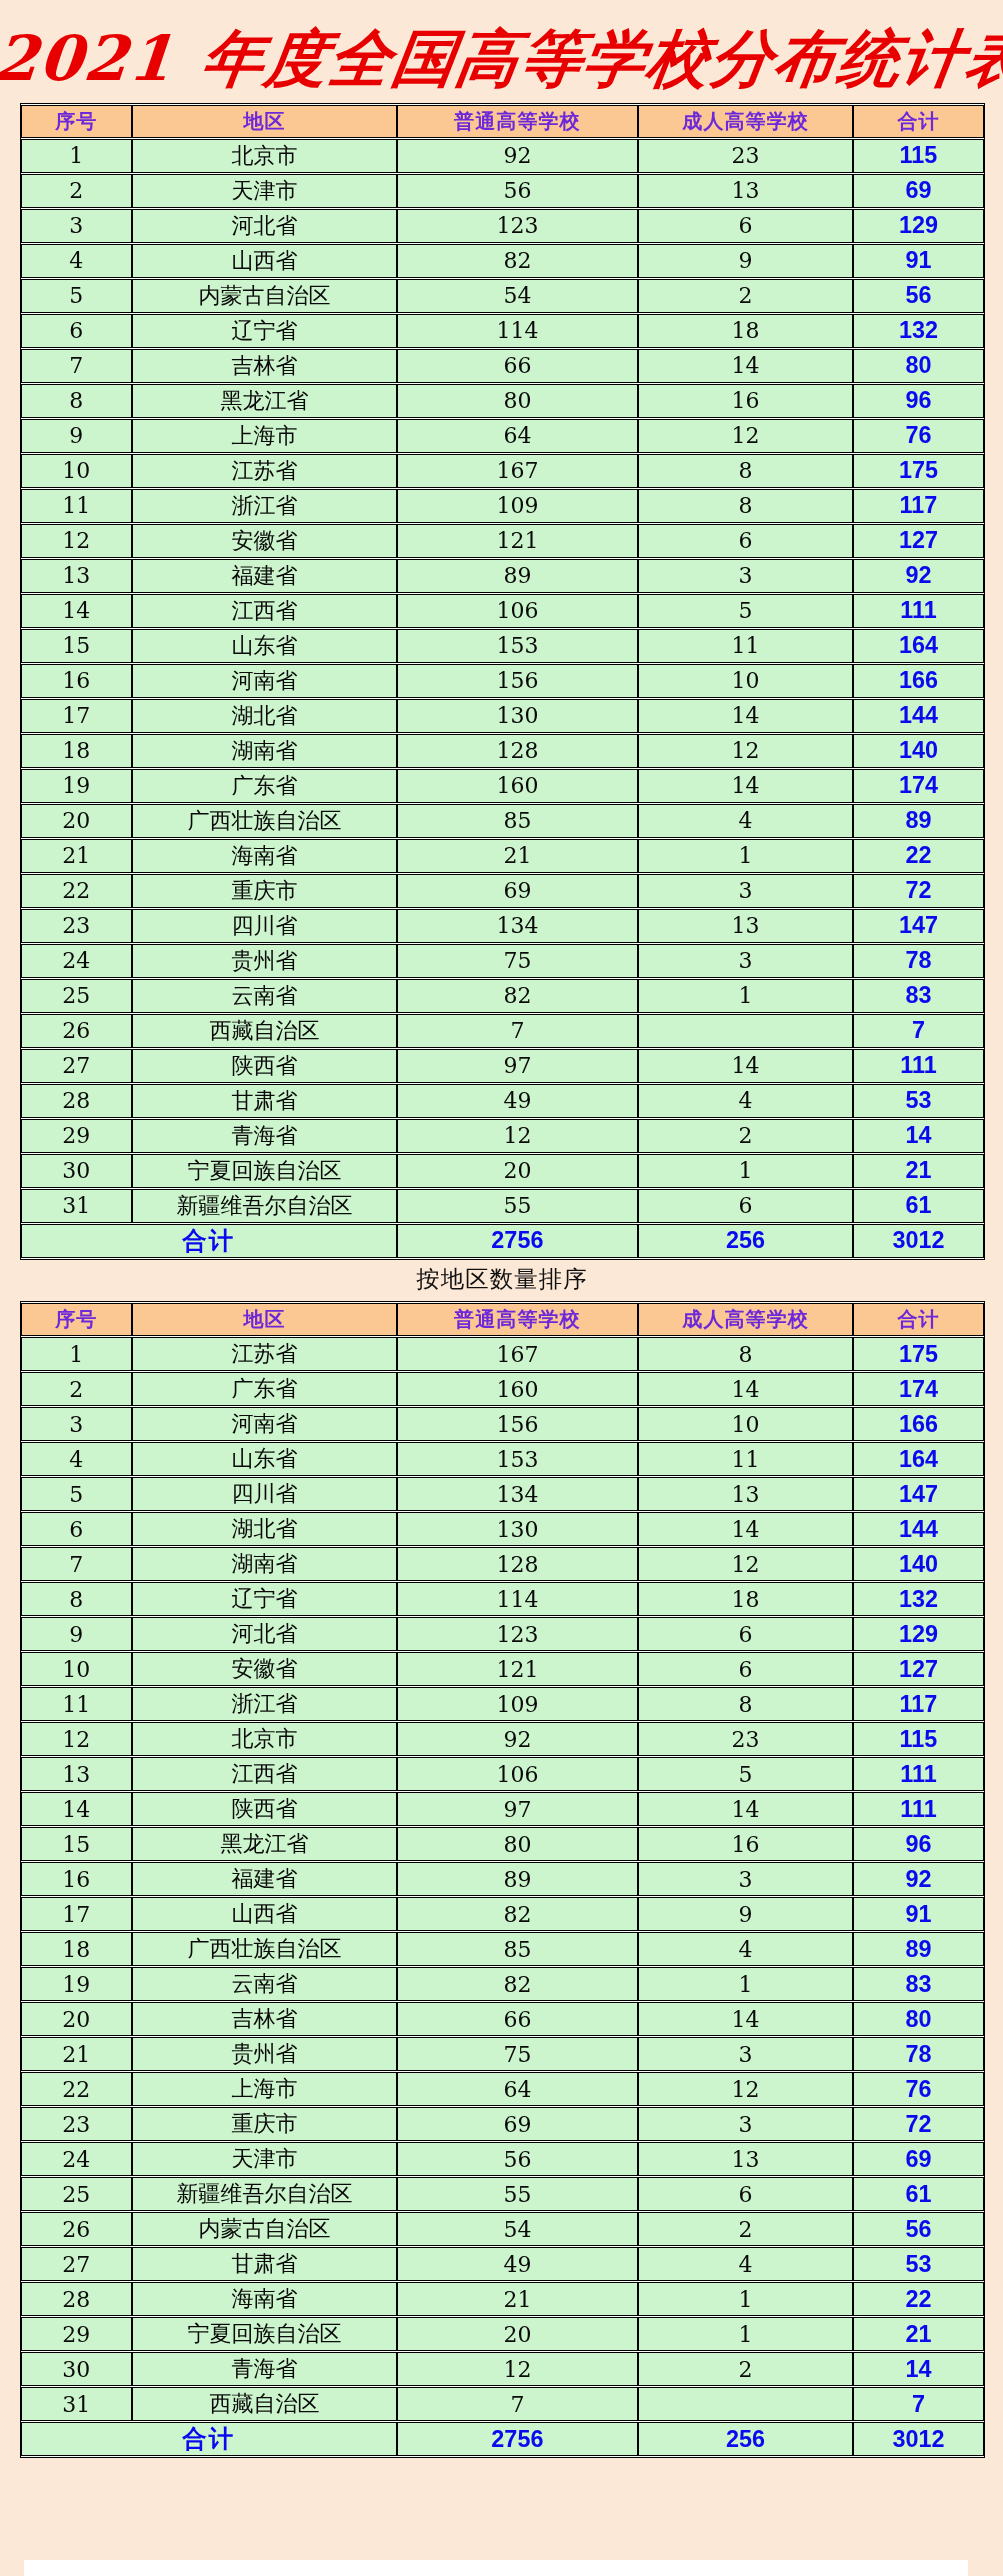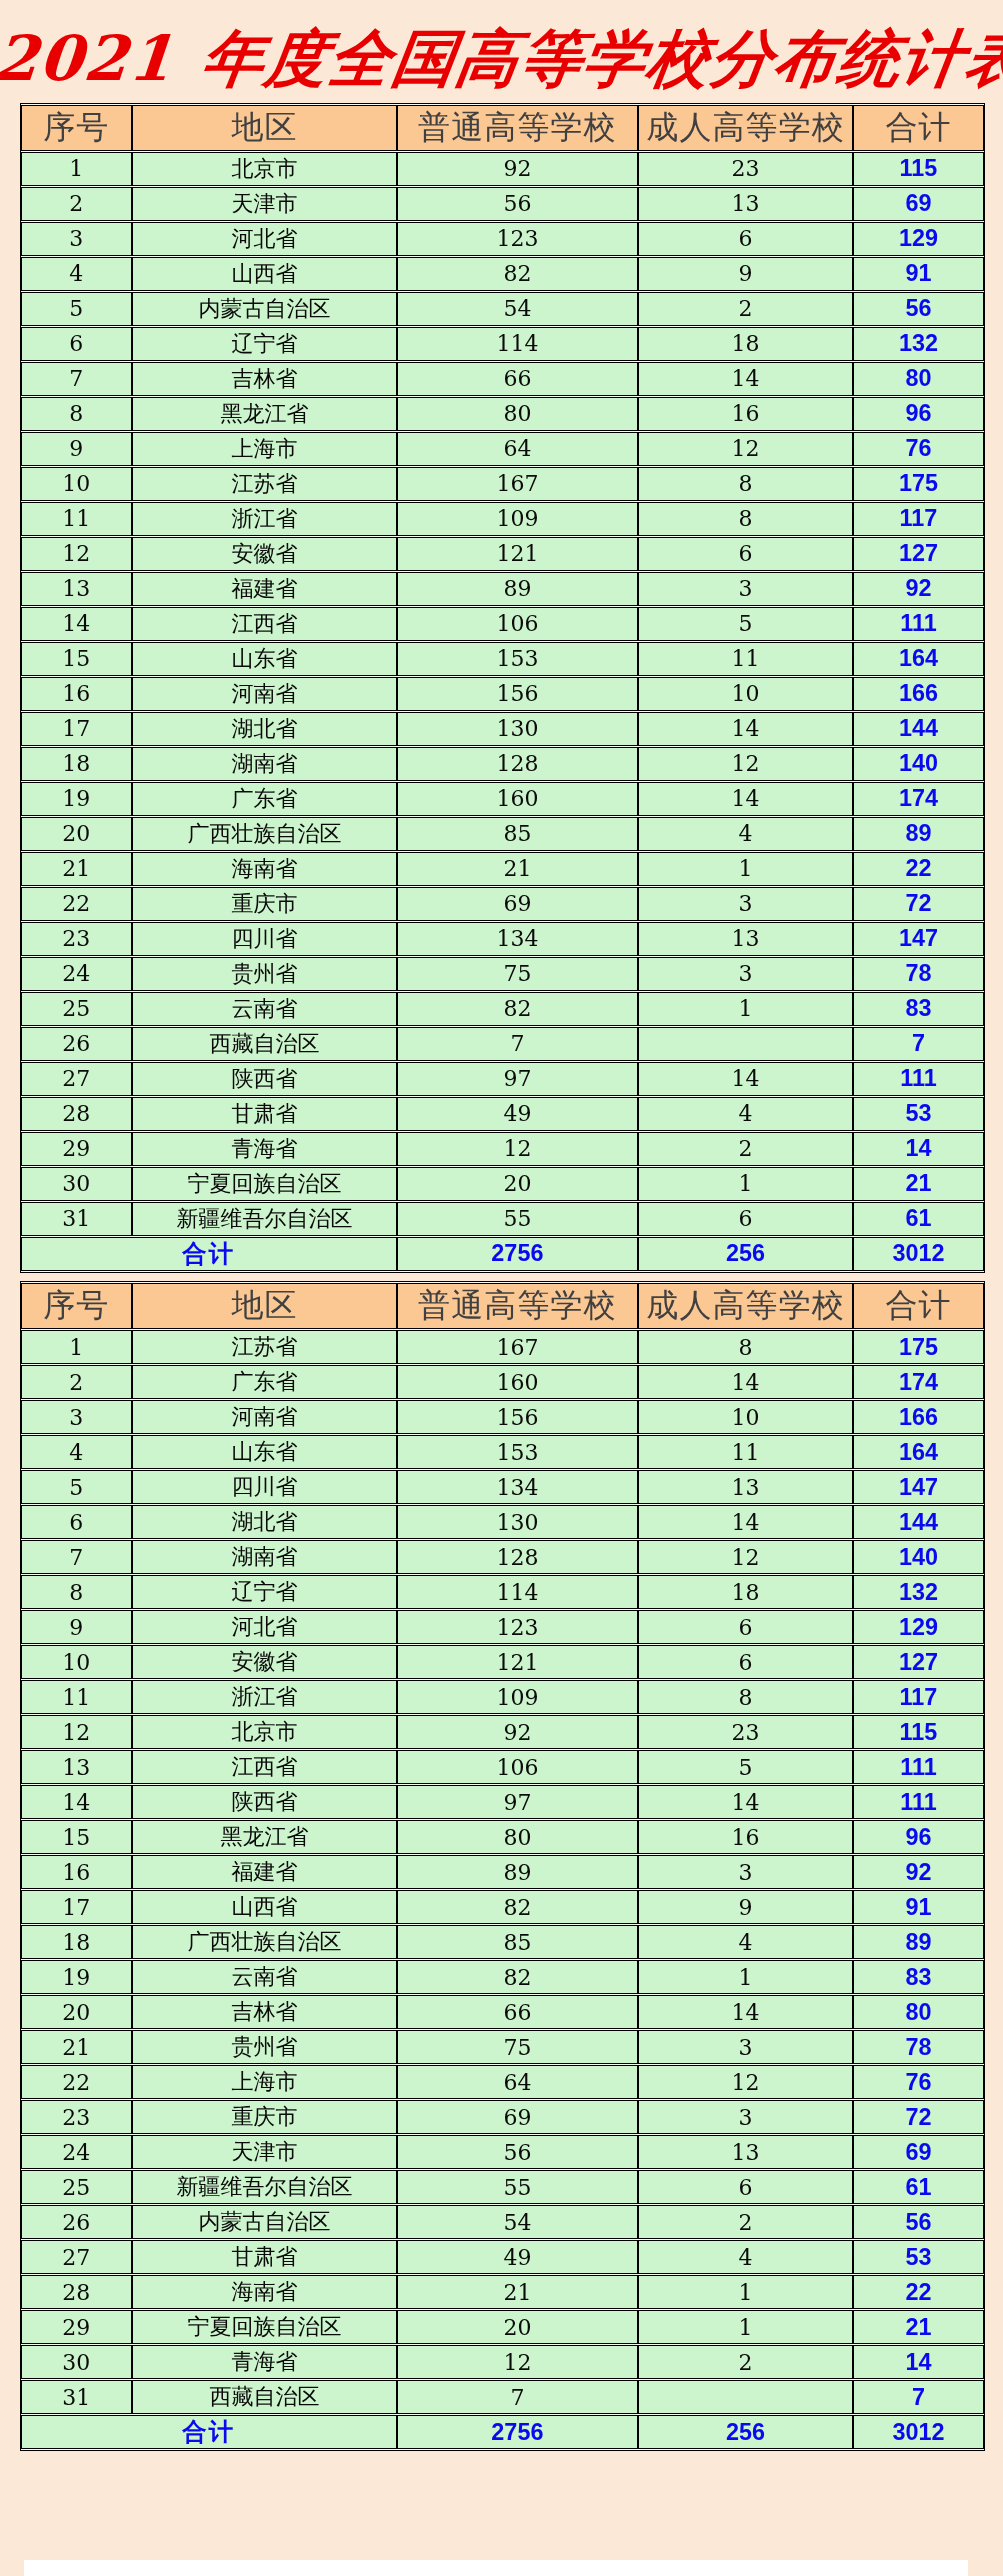--- a/index.html
+++ b/index.html
@@ -52,23 +52,23 @@
     border:1.1px solid #000;
     text-align:center;
     vertical-align:middle;
     overflow:hidden;
     white-space:nowrap;
     padding:0;
   }
   th {
     background:#FBC894;
     height:31px;
-    font-size:32px;
-    font-weight:normal;
-    color:#404040;
+    font-size:20px;
+    font-weight:bold;
+    color:#6d28d9;
     letter-spacing:1.1px;
   }
   td {
     background:#CDF5CD;
     height:32px;
     font-size:22px;
     color:#0A0A0A;
   }
   td.grand {
     font-family:"Liberation Sans","DejaVu Sans",sans-serif;
@@ -346,20 +346,21 @@
           <tr>
             <td colspan="2" class="sum-label">合计</td>
             <td class="grand">2756</td>
             <td class="grand">256</td>
             <td class="grand">3012</td>
           </tr>
         </tbody>
     </table>
   </div>
 
+  <div class="sort-label">按地区数量排序</div>
 
   <div class="tbl-wrap">
     <table class="stats">
       <colgroup>
         <col class="c-seq">
           <col class="c-reg">
           <col class="c-norm">
           <col class="c-adult">
           <col class="c-tot">
       </colgroup>

